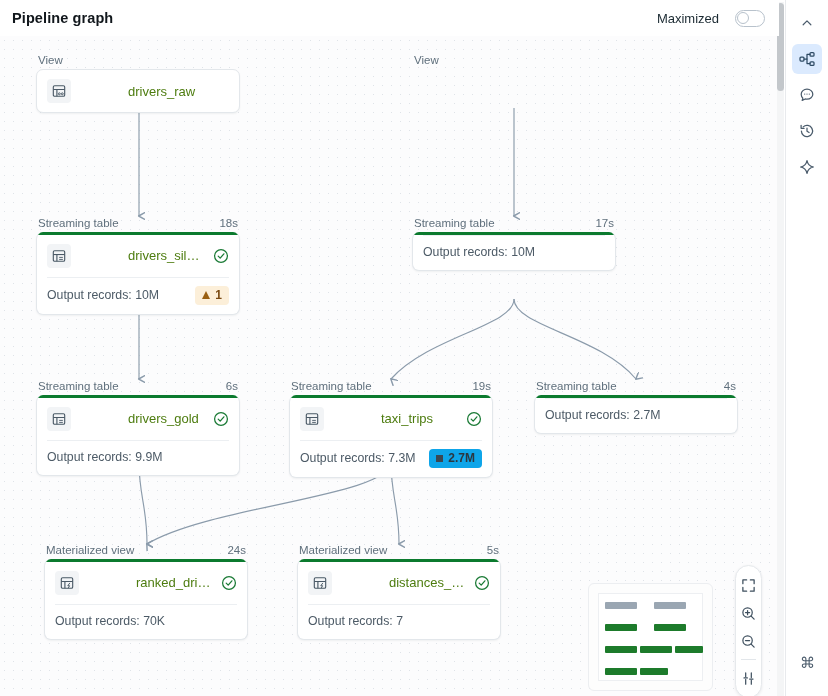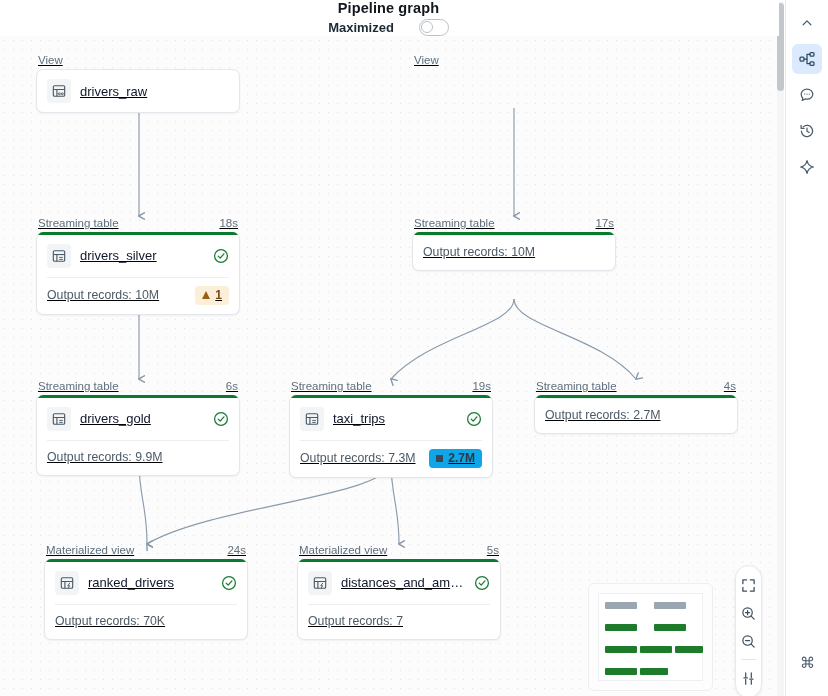--- a/index.html
+++ b/index.html
@@ -12,26 +12,25 @@
 
   #app { position: relative; width: 828px; height: 696px; background:#fff; }
 
   
   .header {
     position: absolute; left:0; top:0; width: 779px; height: 36px;
     background: #ffffff;
     display:flex; align-items:center; justify-content:space-between;
     padding: 0 14px 0 12px;
     z-index: 40;
-    flex-direction: column;
   }
   .header-title {
     font-size: 14.5px; font-weight: 700; color: #11171c; letter-spacing: .1px;
   }
-  .header-right { display:flex; align-items:center; gap:25px;font-weight:bold; }
+  .header-right { display:flex; align-items:center; gap:16px; }
   .maximized-label { font-size: 13px; color:#1b2a32; }
   .toggle {
     width: 30px; height: 17px; border-radius: 9px;
     background: #ffffff; border: 1.3px solid #b8c2cc;
     position: relative;
   }
   .toggle .knob {
     position:absolute; left: 1.3px; top: 1.3px;
     width: 12px; height: 12px; border-radius: 50%;
     background: #ffffff; border: 1.3px solid #b8c2cc;
@@ -41,21 +40,21 @@
   .canvas {
     position: absolute; left:0; top:36px; width: 779px; height: 660px;
     background-color: #fcfcfd;
     background-image: radial-gradient(#dfe3e8 0.8px, transparent 0.8px);
     background-size: 9px 9px;
     overflow: hidden;
   }
   .edges { position:absolute; left:0; top:0; width:779px; height:660px; pointer-events:none; }
 
   
-  .node-wrap { position: absolute; text-decoration: underline; }
+  .node-wrap { position: absolute; }
   .node-meta {
     display:flex; justify-content:space-between; align-items:baseline;
     font-size: 11.5px; color: #5f6f7c; padding: 0 2px 3px 2px;
   }
   .node-meta .dur { color:#5f6f7c; }
 
   .node {
     background:#ffffff;
     border: 1px solid #e3e7eb;
     border-radius: 7px;
@@ -76,22 +75,22 @@
     padding: 9px 10px 9px 10px;
     min-height: 42px;
   }
   .node-icon {
     width: 24px; height: 24px; border-radius: 4px;
     background: #f2f4f6;
     display:flex; align-items:center; justify-content:center;
     flex: 0 0 24px;
   }
   .node-name {
-    font-size: 13px; color:#0f172a; white-space: nowrap;
-    overflow:hidden; text-overflow: ellipsis; flex: 1 1 auto;
+    font-size: 13px; color:#4d7c0f; white-space: nowrap;
+    overflow:hidden; text-overflow: ellipsis; flex: 1 1 auto; margin-left: 48px;
   }
   .status-ok { flex:0 0 16px; width:16px; height:16px; }
 
   .node-sep { height:1px; background:#eceff2; margin: 0 10px; }
   .node-foot {
     display:flex; align-items:center; justify-content:space-between;
     padding: 8px 10px 9px 10px; min-height: 34px;
   }
   .foot-text { font-size:12.3px; color:#4c5a66; }
 

